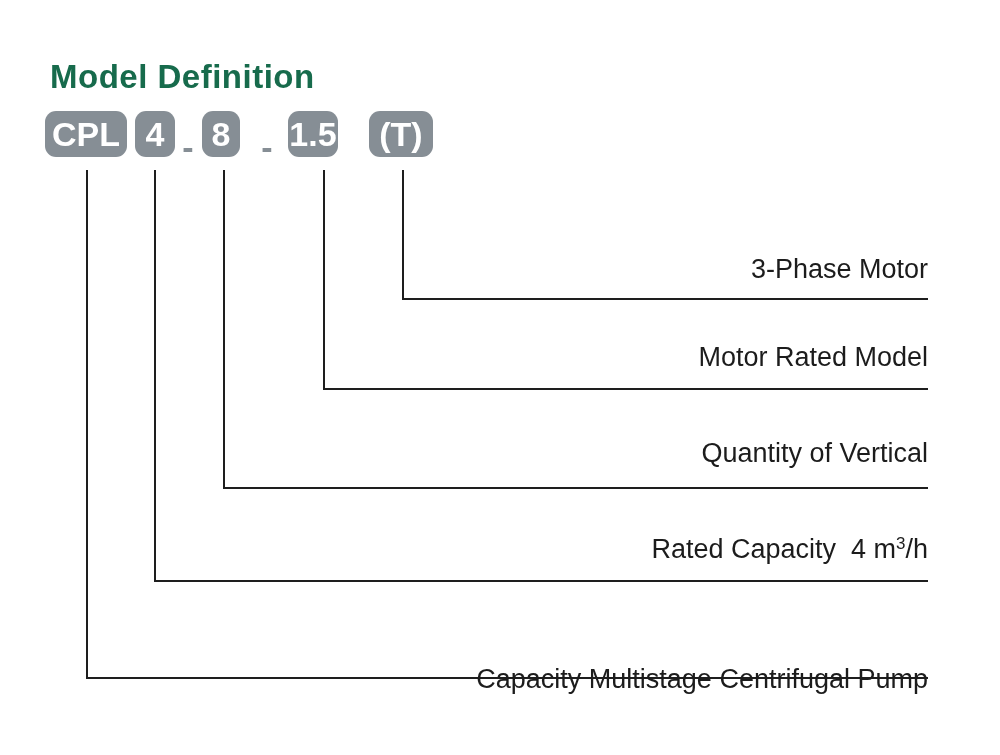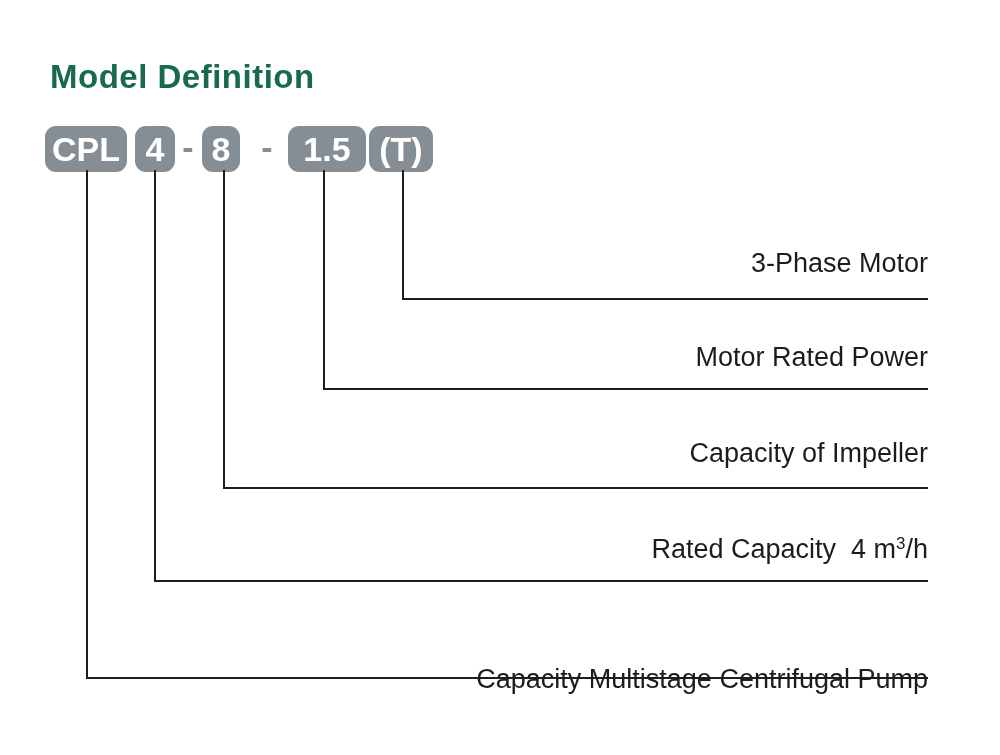--- a/index.html
+++ b/index.html
@@ -21,34 +21,34 @@
     top: 50px;
     margin: 8px;
     font-size: 33px;
     font-weight: 700;
     color: #176b4c;
     letter-spacing: 0.5px;
   }
   
   .badge {
     position: absolute;
-    top: 126px;
+    top: 111px;
     height: 46px;
     background: #868e95;
     border-radius: 11px;
     color: #ffffff;
     font-weight: 700;
     font-size: 34px;
     line-height: 46px;
     text-align: center;
   }
   .b-series   { left: 45px;  width: 82px; }
   .b-capacity { left: 135px; width: 40px; }
   .b-impeller { left: 202px; width: 38px; }
-  .b-power    { left: 288px; width: 78px; }
+  .b-power    { left: 288px; width: 50px; }
   .b-phase    { left: 369px; width: 64px; }
   .sep {
     position: absolute;
     top: 125px;
     width: 20px;
     height: 46px;
     color: #868e95;
     font-weight: 700;
     font-size: 34px;
     line-height: 44px;
@@ -80,21 +80,21 @@
   
   .deflabel {
     position: absolute;
     right: 72px;
     text-align: right;
     color: #1c1c1c;
     font-size: 27px;
     line-height: 34px;
     white-space: pre;
   }
-  .l-phase    { top: 246px; text-align: center; }
+  .l-phase    { top: 252px; text-align: center; }
   .l-power    { top: 340px; }
   .l-impeller { top: 436px; }
   .l-capacity { top: 532px; }
   .l-series   { top: 594px; }
   .deflabel sup {
     font-size: 17px;
     line-height: 0;
     vertical-align: 9px;
   }
 </style>
@@ -121,22 +121,22 @@
   <div class="vline v-power"></div>
   <div class="vline v-phase"></div>
 
   <div class="hline h-phase"></div>
   <div class="hline h-power"></div>
   <div class="hline h-impeller"></div>
   <div class="hline h-capacity"></div>
   <div class="hline h-series"></div>
 
   <div class="deflabel l-phase">3-Phase Motor</div>
-  <div class="deflabel l-power">Motor Rated Power</div>
-  <div class="deflabel l-impeller">Capacity of Impeller</div>
+  <div class="deflabel l-power">Motor Rated Model</div>
+  <div class="deflabel l-impeller">Quantity of Vertical</div>
 
   <div class="deflabel l-capacity"><span>Rated Capacity  4 m</span><sup>3</sup><span>/h</span></div>
 
   <div class="deflabel l-series">
     <div>Capacity Multistage Centrifugal Pump</div>
     
   </div>
 
 </div>
 

